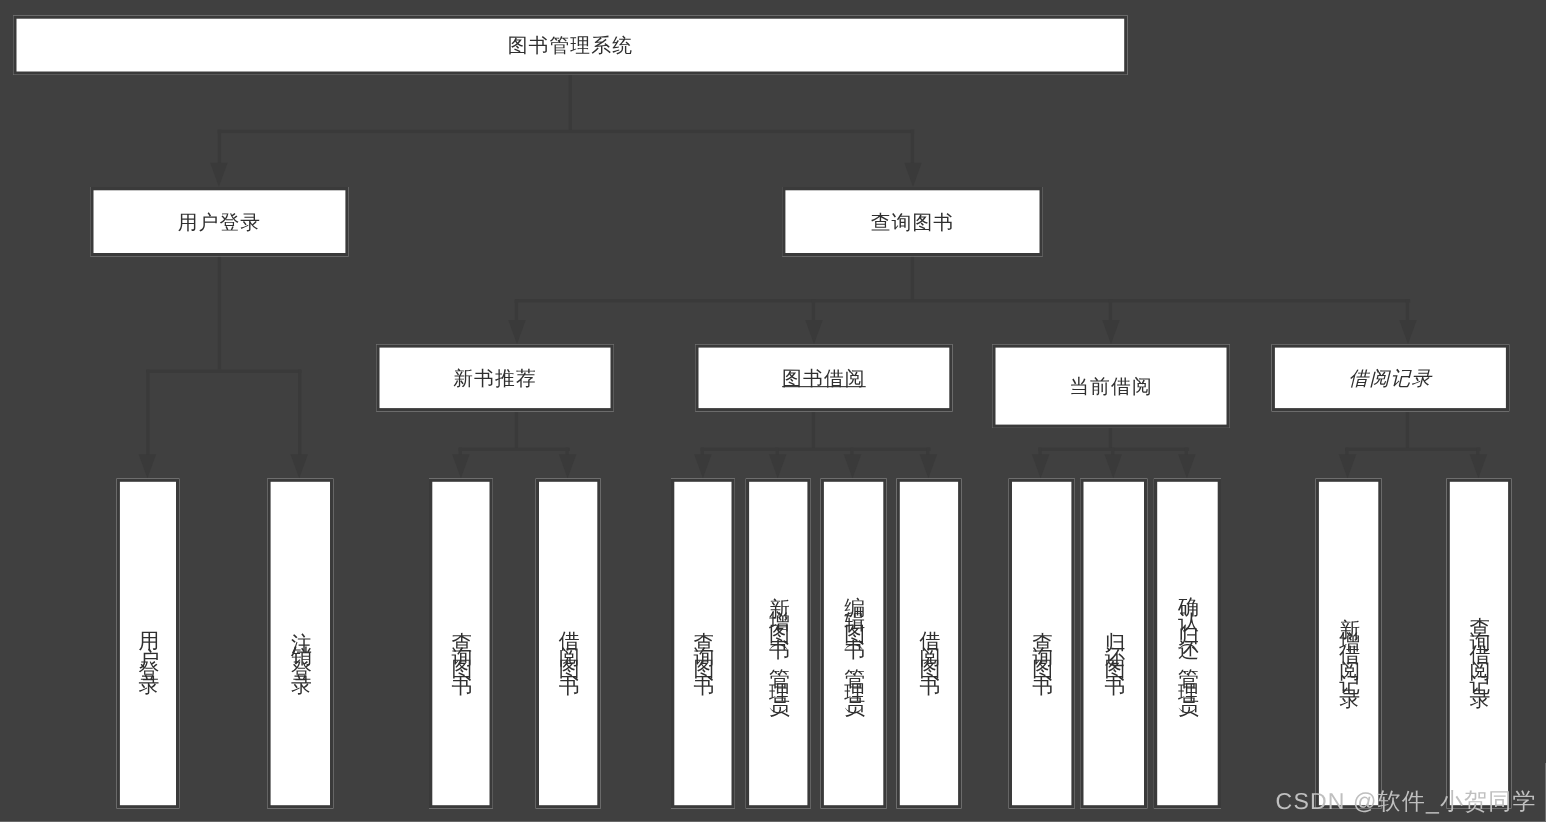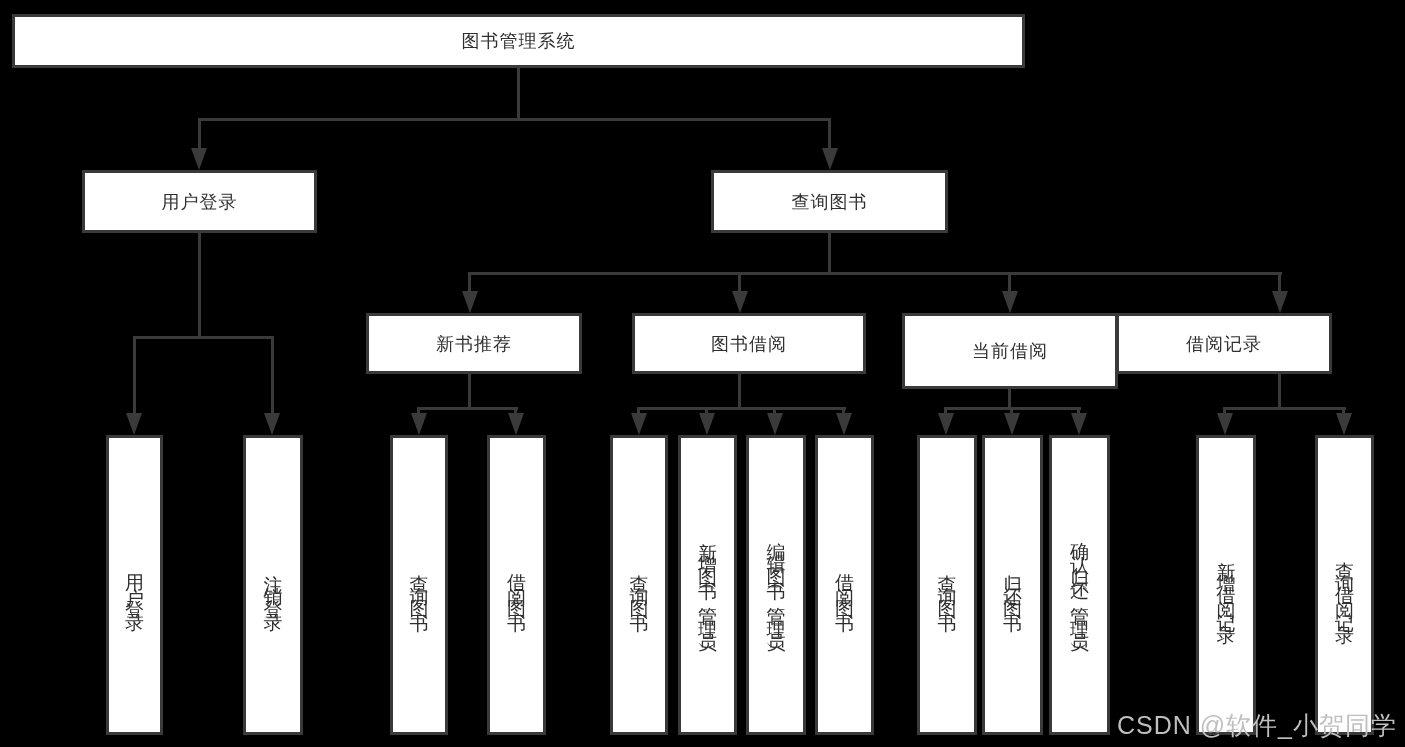--- a/index.html
+++ b/index.html
@@ -4,21 +4,21 @@
 <style>
   html, body { margin: 0; padding: 0; }
   body {
     font-family: "Liberation Sans", "DejaVu Sans", sans-serif;
     background: #ffffff;
   }
   #canvas {
     position: relative;
     width: 1405px;
     height: 747px;
-    background: #000000;
+    background: #404040;
     overflow: hidden;
   }
   .hbox {
     position: absolute;
     box-sizing: border-box;
     border: 3px solid #3a3a3a;
     background: #ffffff;
     display: flex;
     align-items: center;
     justify-content: center;
@@ -56,40 +56,40 @@
     height: 0;
     border-left: 8px solid transparent;
     border-right: 8px solid transparent;
     border-top: 22px solid #3a3a3a;
     z-index: 1;
   }
   .watermark {
     position: absolute;
     right: 8px;
     bottom: 5px;
-    font-size: 25px;
+    font-size: 21px;
     color: #bfbfbf;
     letter-spacing: 1px;
     z-index: 3;
   }
 </style>
 </head>
 <body>
 
 <div id="canvas">
 
   <div class="hbox" style="left:12px; top:14px; width:1013px; height:54px;">图书管理系统</div>
 
   <div class="hbox" style="left:82px; top:170px; width:235px; height:63px;">用户登录</div>
   <div class="hbox" style="left:711px; top:170px; width:237px; height:63px;">查询图书</div>
 
-  <div class="hbox" style="left:366px; top:313px; width:216px; height:61px;">新书推荐</div>
-  <div class="hbox" style="left:632px; top:313px; width:234px; height:61px;">图书借阅</div>
+  <div class="hbox" style="left:342px; top:313px; width:216px; height:61px;">新书推荐</div>
+  <div class="hbox" style="left:632px; top:313px; width:234px; height:61px;text-decoration:underline;">图书借阅</div>
   <div class="hbox" style="left:902px; top:313px; width:216px; height:76px;">当前借阅</div>
-  <div class="hbox" style="left:1116px; top:313px; width:216px; height:61px;">借阅记录</div>
+  <div class="hbox" style="left:1156px; top:313px; width:216px; height:61px;font-style:italic;">借阅记录</div>
 
   <div class="vbox" style="left:106px; width:57px;">用户登录</div>
   <div class="vbox" style="left:243px; width:60px;">注销登录</div>
 
   <div class="vbox" style="left:390px; width:58px;">查询图书</div>
   <div class="vbox" style="left:487px; width:59px;">借阅图书</div>
 
   <div class="vbox" style="left:610px; width:58px;">查询图书</div>
   <div class="vbox" style="left:678px; width:59px;">新增图书（管理员）</div>
   <div class="vbox" style="left:746px; width:60px;">编辑图书（管理员）</div>

